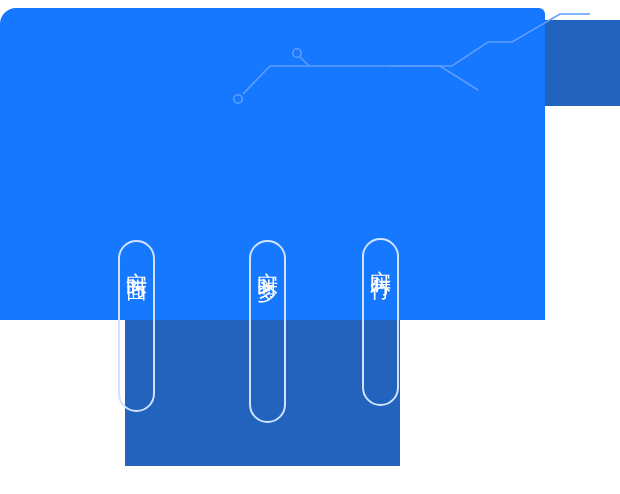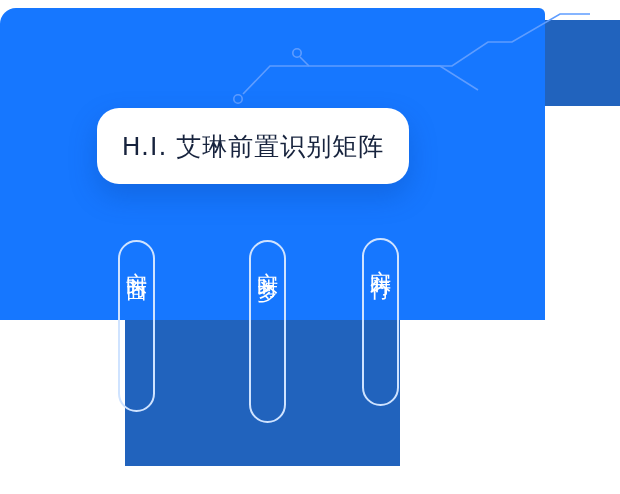--- a/index.html
+++ b/index.html
@@ -105,23 +105,20 @@
   <div class="main-panel"></div>
 
   <svg class="circuit" viewBox="0 0 620 494" aria-hidden="true">
     <path d="M243 94 L270 66 L452 66 L488 42 L512 42 L560 14 L590 14"></path>
     <path d="M390 66 L440 66 L478 90"></path>
     <path d="M300 57 L309 66"></path>
     <circle cx="238" cy="99" r="4.2"></circle>
     <circle cx="297" cy="53" r="4.2"></circle>
   </svg>
 
-  <div class="title-card">
-    <span class="title-text">H.I. 艾琳前置识别矩阵</span>
-  </div>
 
   <div class="pill pill-1">
     <span class="pill-label">实时面</span>
   </div>
 
   <div class="pill pill-2">
     <span class="pill-label">实时多</span>
   </div>
 
   <div class="pill pill-3">

